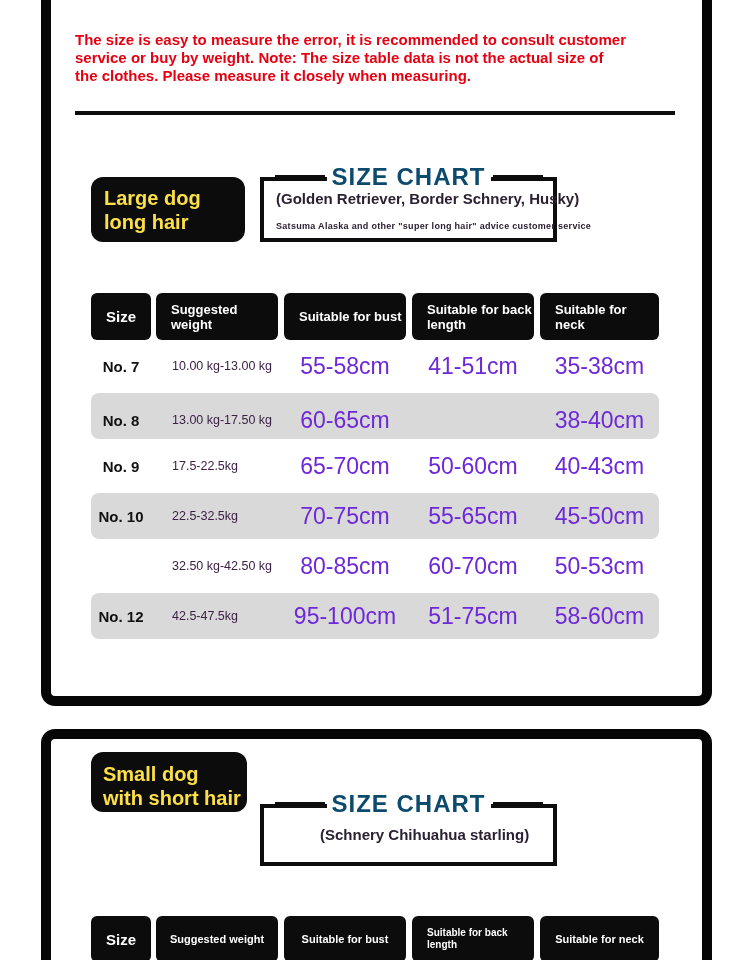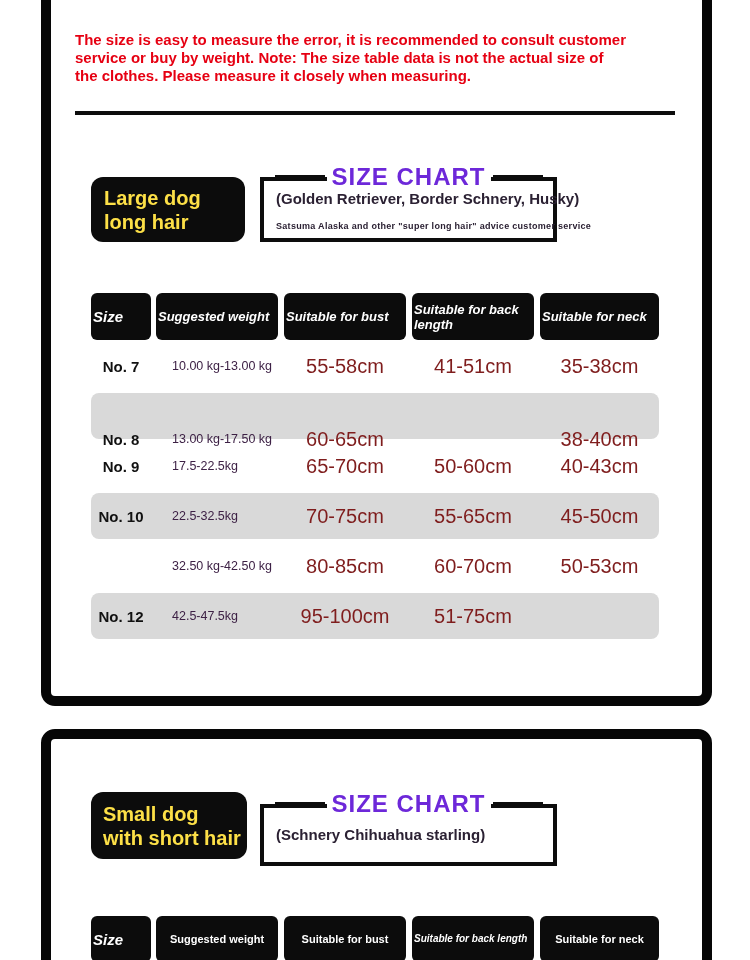--- a/index.html
+++ b/index.html
@@ -14,61 +14,61 @@
   
   .warning{position:absolute;left:75px;top:31px;width:590px;color:#e60012;
            font-size:15px;font-weight:bold;line-height:18px;}
 
   .divider{position:absolute;left:75px;top:111px;width:600px;height:4px;background:#0d0d0d;}
 
   
   .doglabel{position:absolute;background:#0c0c0c;border-radius:12px;color:#fde047;
             font-weight:bold;font-size:20px;line-height:24px;box-sizing:border-box;}
   .doglabel1{left:91px;top:177px;width:154px;height:65px;padding:9px 0 0 13px;}
-  .doglabel2{left:91px;top:792px;width:156px;height:67px;padding:10px 0 0 12px;}
+  .doglabel2{left:91px;top:752px;width:156px;height:60px;padding:10px 0 0 12px;}
 
   
   .chartbox{position:absolute;border:4px solid #0d0d0d;background:#fff;box-sizing:border-box;}
   .chartbox1{left:260px;top:177px;width:297px;height:65px;}
   .chartbox2{left:260px;top:804px;width:297px;height:62px;}
   .legend{position:absolute;left:0;right:0;top:-18px;text-align:center;white-space:nowrap;}
   .legend .ttl{display:inline-block;background:#fff;padding:0 5px;font-weight:bold;
-               font-size:24px;letter-spacing:1px;color:#6d28d9;vertical-align:middle;}
+               font-size:24px;letter-spacing:1px;color:#0c4a6e;vertical-align:middle;}
   .dash{display:inline-block;width:50px;height:5px;background:#0d0d0d;vertical-align:middle;margin:0 2px;}
   .breeds{position:absolute;left:12px;font-weight:bold;font-size:15px;color:#2b2133;white-space:nowrap;}
   .breeds1{top:9px;}
-  .breeds2{top:18px;}
+  .breeds2{top:18px;margin-left:44px;}
   .smallnote{position:absolute;left:12px;top:40px;font-weight:bold;font-size:9px;
              letter-spacing:0.3px;color:#2b2133;white-space:nowrap;}
 
   
   .hcell{position:absolute;background:#0c0c0c;border-radius:6px;color:#fff;font-weight:bold;
          box-sizing:border-box;display:flex;align-items:center;}
-  .h-left{padding-left:2px;font-style:italic;}
+  .h-left{padding-left:15px;}
   .h-center{justify-content:center;text-align:center;}
   .hrow1{top:293px;height:47px;}
   .hrow2{top:916px;height:46px;}
   .c1{left:91px;width:60px;}
   .c2{left:156px;width:122px;}
   .c3{left:284px;width:122px;}
   .c4{left:412px;width:122px;}
   .c5{left:540px;width:119px;}
   .fs15{font-size:15px;}
   .fs13{font-size:13px;line-height:15px;}
   .fs11{font-size:11px;}
   .fs10{font-size:10px;line-height:12px;}
 
   
   .grayband{position:absolute;left:91px;width:568px;height:46px;background:#d9d9d9;border-radius:8px;}
   .trow{position:absolute;left:0;width:750px;height:50px;}
   .cell{position:absolute;top:0;height:50px;display:flex;align-items:center;}
   .cell-center{justify-content:center;text-align:center;}
   .sizecell{left:91px;width:60px;font-weight:bold;font-size:15px;color:#111;}
   .weightcell{left:172px;width:108px;font-weight:normal;font-size:12.5px;line-height:15px;color:#3d2145;}
-  .meascell{font-size:20px;color:#7f1d1d;}
+  .meascell{font-size:23px;color:#6d28d9;}
   .m1{left:284px;width:122px;}
   .m2{left:412px;width:122px;}
   .m3{left:540px;width:119px;}
 </style>
 </head>
 <body>
 
 <div class="canvas">
 
   <div class="frame frame1"></div>
@@ -105,21 +105,21 @@
   <div class="grayband" style="top:493px;"></div>
   <div class="grayband" style="top:593px;"></div>
 
   <div class="trow" style="top:341px;">
     <div class="cell cell-center sizecell">No. 7</div>
     <div class="cell weightcell">10.00 kg-13.00 kg</div>
     <div class="cell cell-center meascell m1">55-58cm</div>
     <div class="cell cell-center meascell m2">41-51cm</div>
     <div class="cell cell-center meascell m3">35-38cm</div>
   </div>
-  <div class="trow" style="top:414px;">
+  <div class="trow" style="top:395px;">
     <div class="cell cell-center sizecell">No. 8</div>
     <div class="cell weightcell">13.00 kg-17.50 kg</div>
     <div class="cell cell-center meascell m1">60-65cm</div>
     <div class="cell cell-center meascell m3">38-40cm</div>
   </div>
   <div class="trow" style="top:441px;">
     <div class="cell cell-center sizecell">No. 9</div>
     <div class="cell weightcell">17.5-22.5kg</div>
     <div class="cell cell-center meascell m1">65-70cm</div>
     <div class="cell cell-center meascell m2">50-60cm</div>
@@ -136,20 +136,21 @@
     <div class="cell weightcell">32.50 kg-42.50 kg</div>
     <div class="cell cell-center meascell m1">80-85cm</div>
     <div class="cell cell-center meascell m2">60-70cm</div>
     <div class="cell cell-center meascell m3">50-53cm</div>
   </div>
   <div class="trow" style="top:591px;">
     <div class="cell cell-center sizecell">No. 12</div>
     <div class="cell weightcell">42.5-47.5kg</div>
     <div class="cell cell-center meascell m1">95-100cm</div>
     <div class="cell cell-center meascell m2">51-75cm</div>
+    <div class="cell cell-center meascell m3">58-60cm</div>
   </div>
 
   <div class="doglabel doglabel2">
     <div>Small dog</div>
     <div>with short hair</div>
   </div>
 
   <div class="chartbox chartbox2">
     <div class="legend">
       <span class="dash"></span><span class="ttl">SIZE CHART</span><span class="dash"></span>

